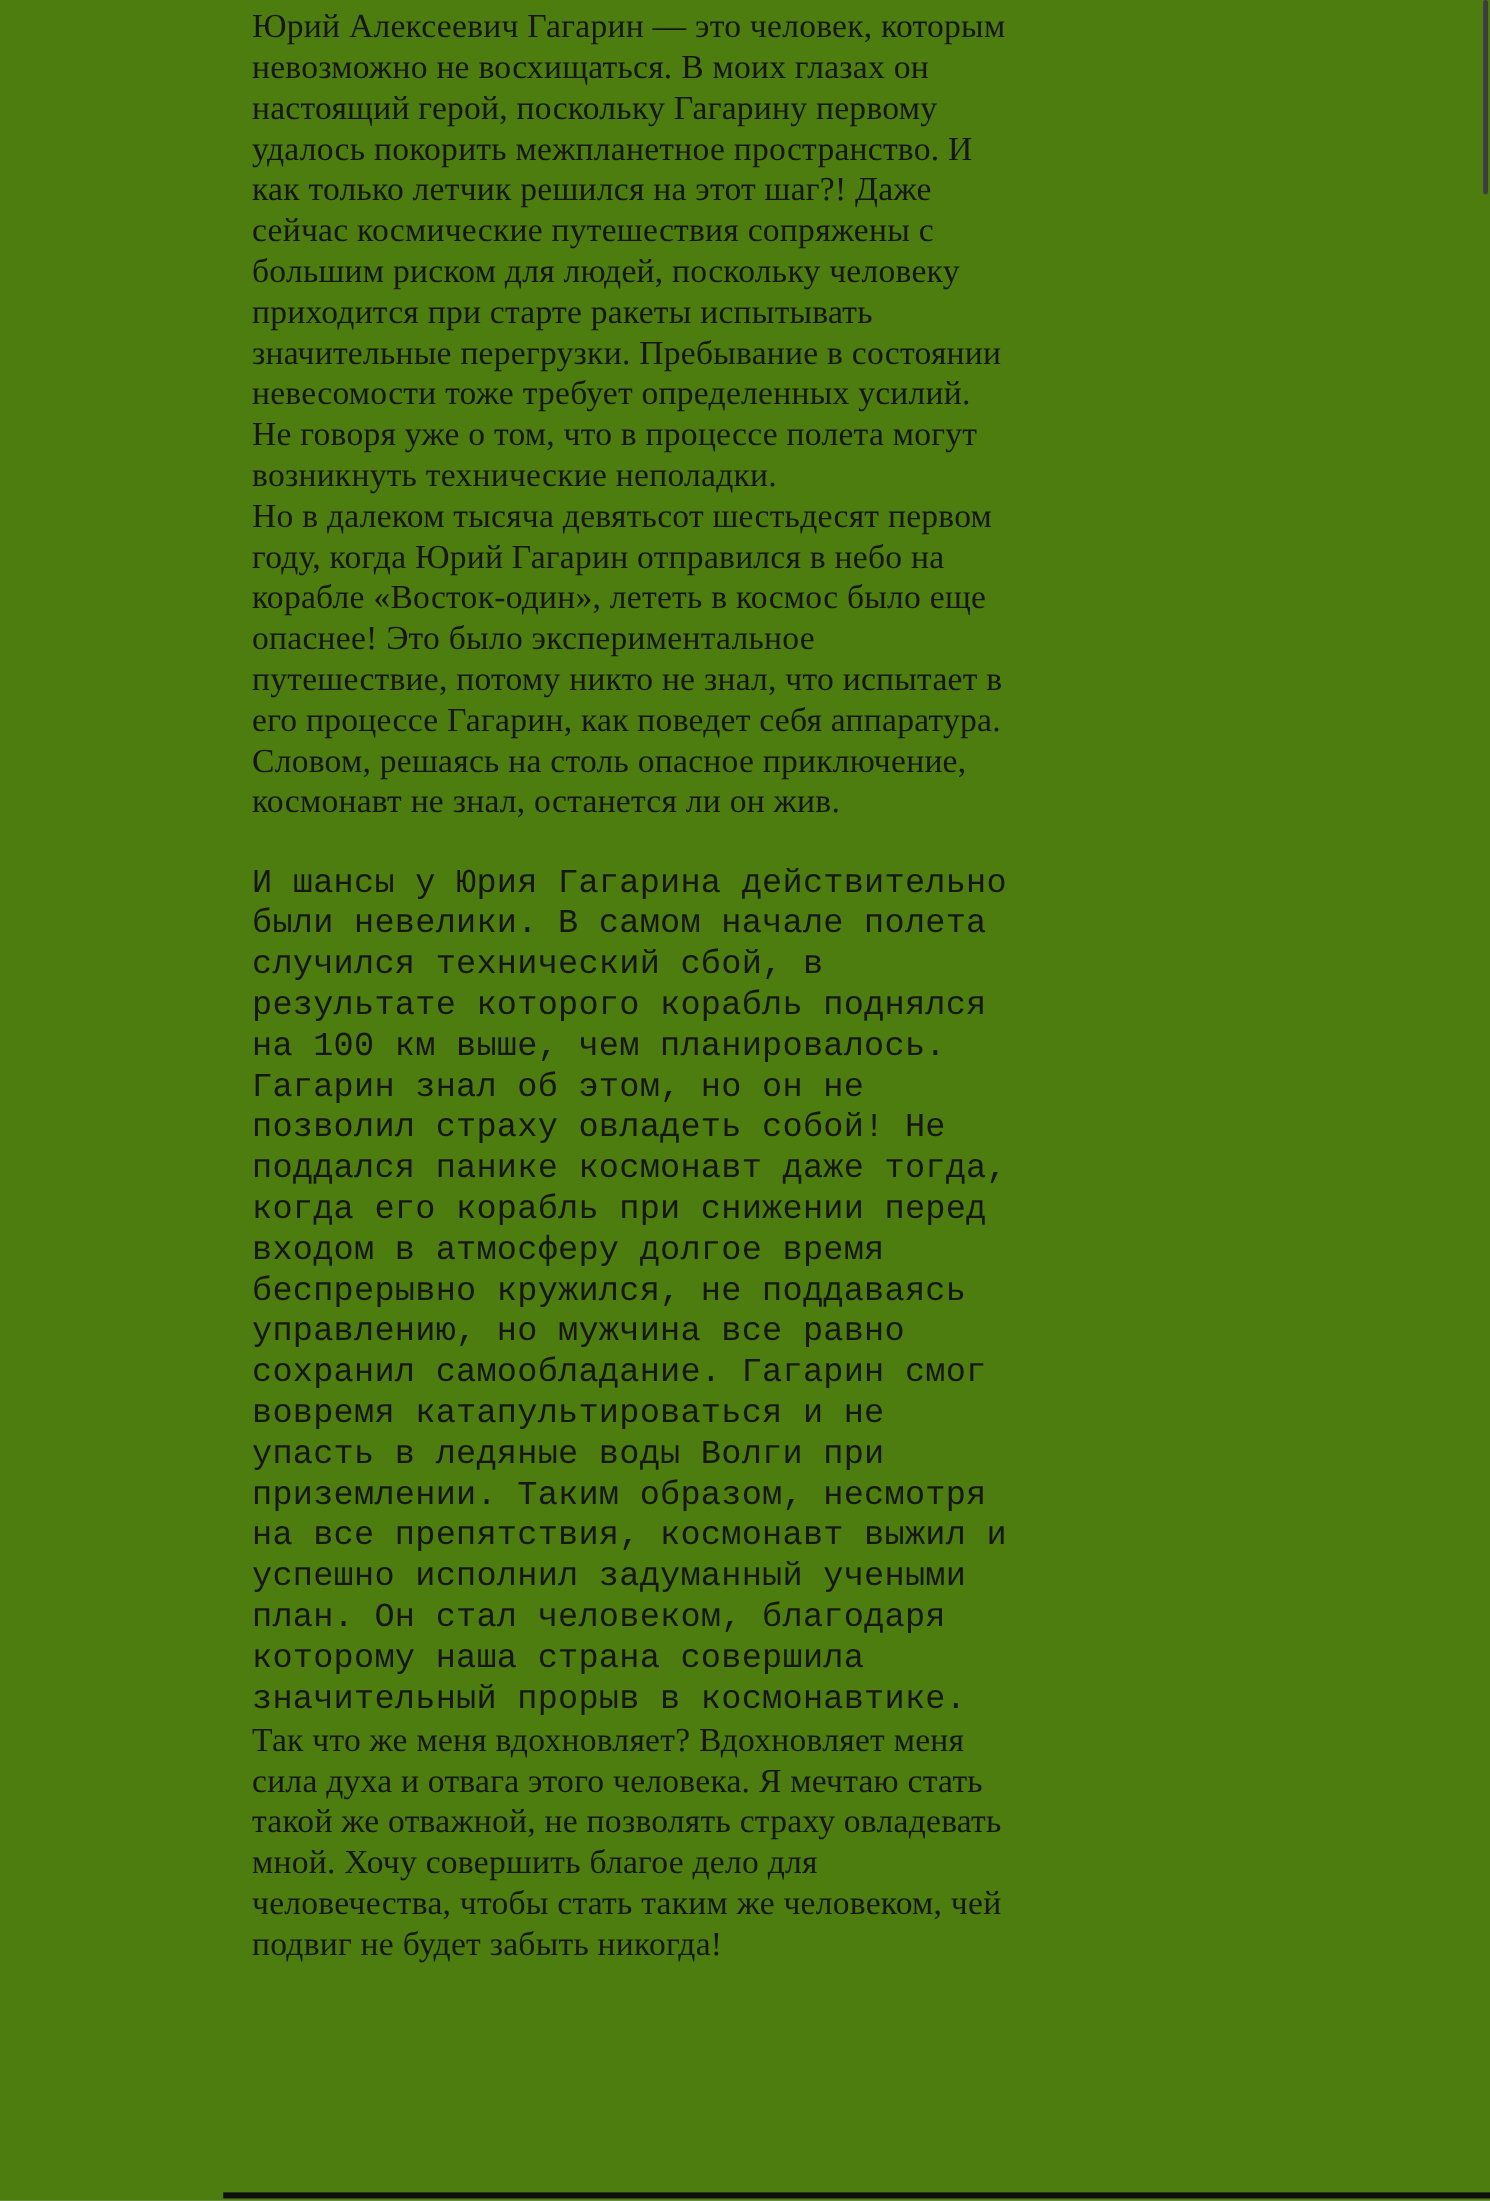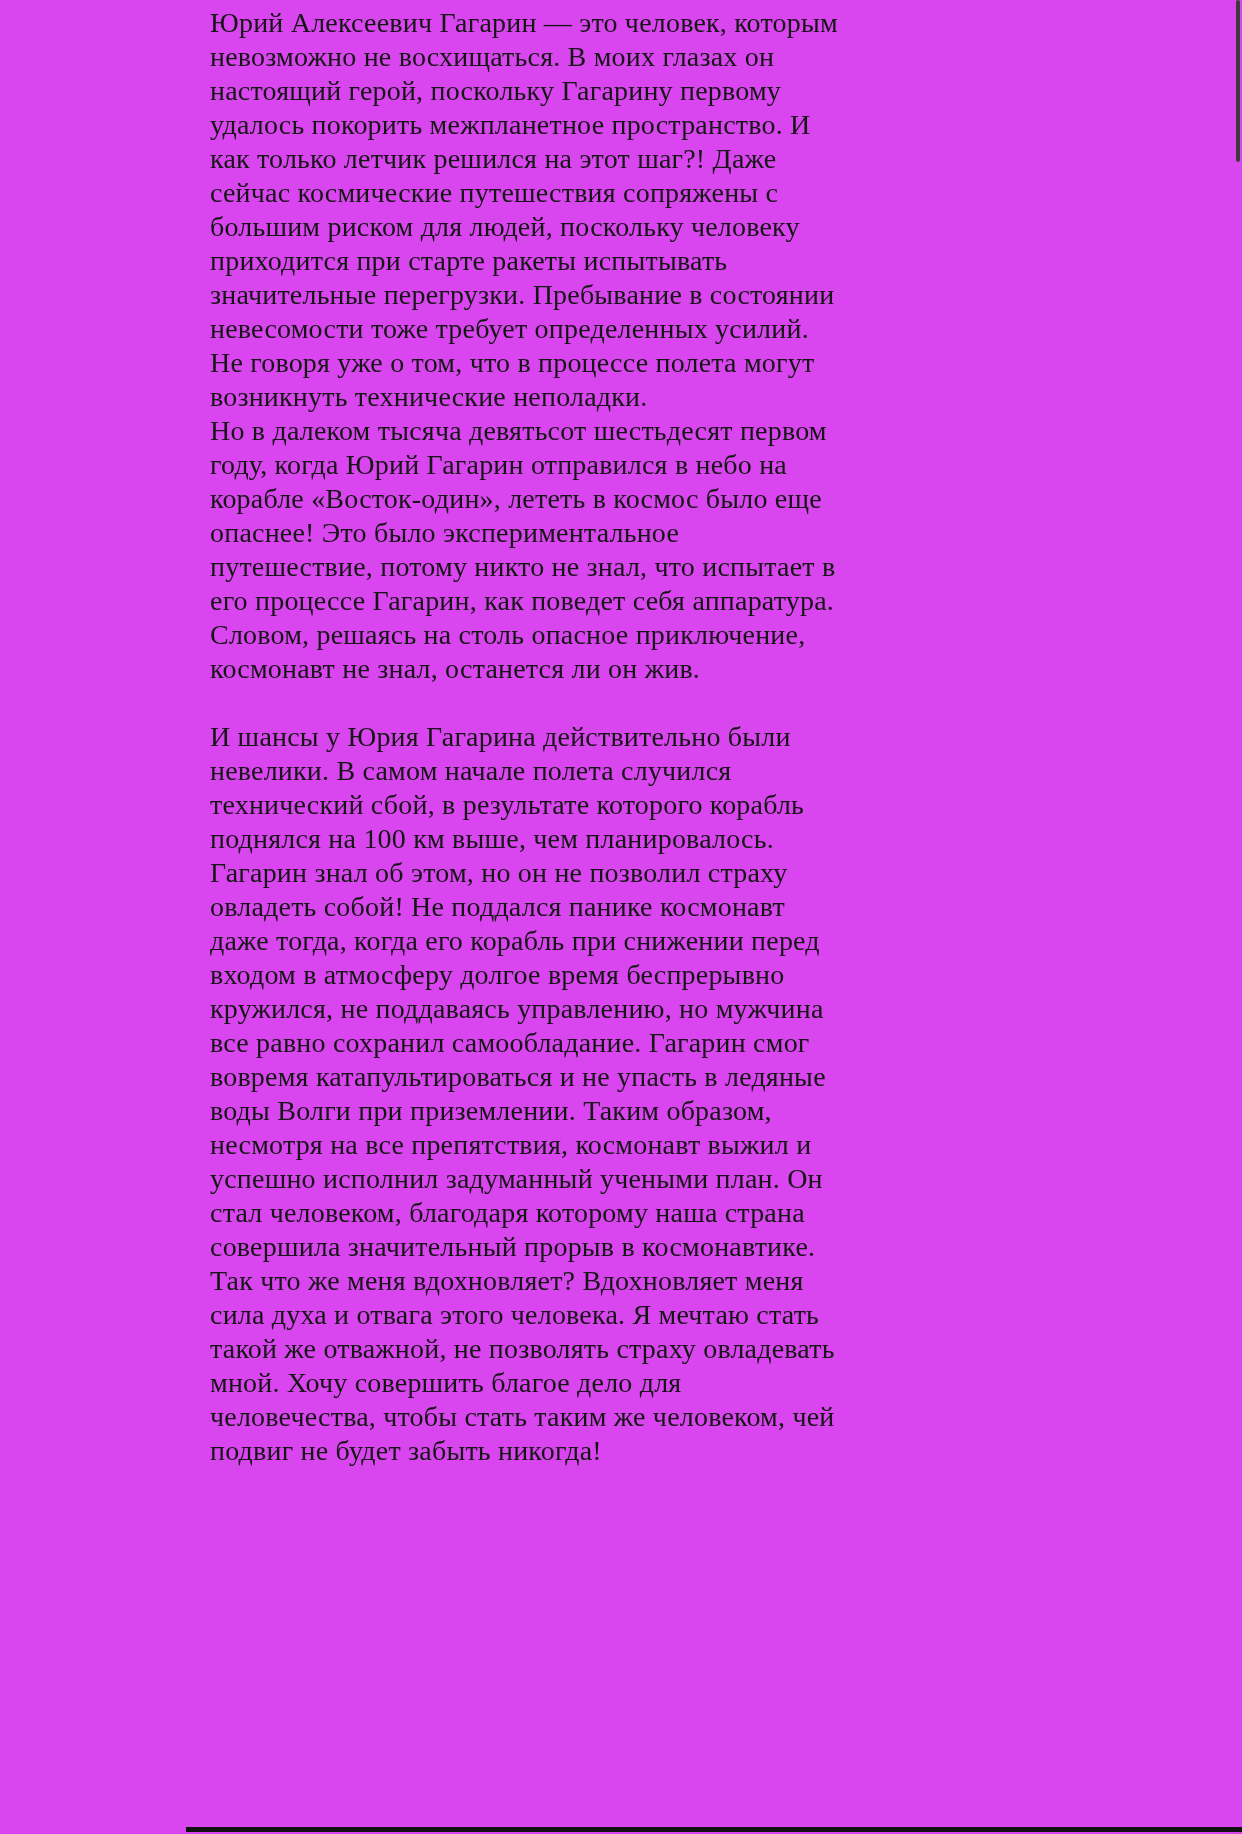--- a/index.html
+++ b/index.html
@@ -10,39 +10,40 @@
     width: 1242px;
     height: 1834px;
     background: #fdfdfd;
     position: relative;
     overflow: hidden;
     font-family: "Liberation Serif", "DejaVu Serif", serif;
   }
   .page {
     position: absolute;
     inset: 0;
-    background: #d946ef;
+    background: #4d7c0f;
   }
   .text-column {
     position: absolute;
     left: 210px;
     top: 6px;
     width: 632px;
     color: #161616;
     font-size: 28px;
     line-height: 34px;
     text-align: left;
     letter-spacing: 0.2px;
   }
   .text-column p {
     margin: 0;
     white-space: pre-wrap;
   }
   .text-column p.gap-before {
     margin-top: 34px;
+    font-family: Liberation Mono, monospace;
   }
   .scrollbar-thumb {
     position: absolute;
     top: 0;
     right: 2px;
     width: 4px;
     height: 162px;
     background: #3c3c3e;
     border-radius: 2px;
   }

